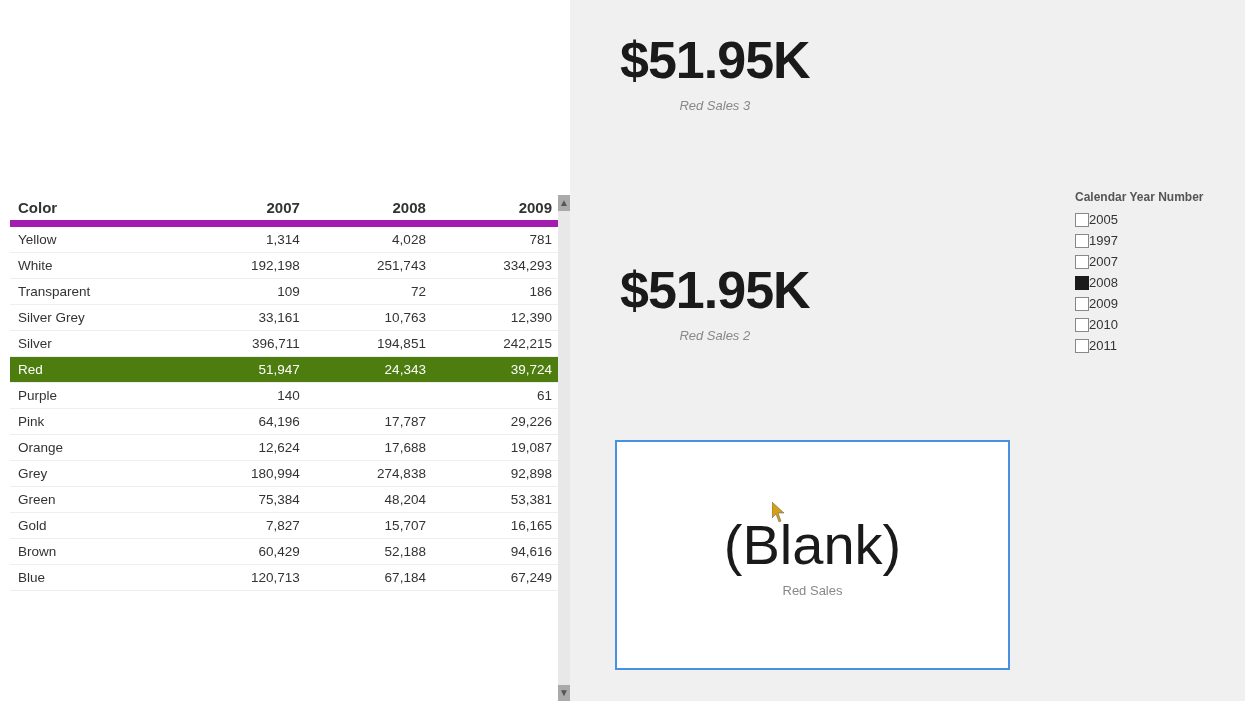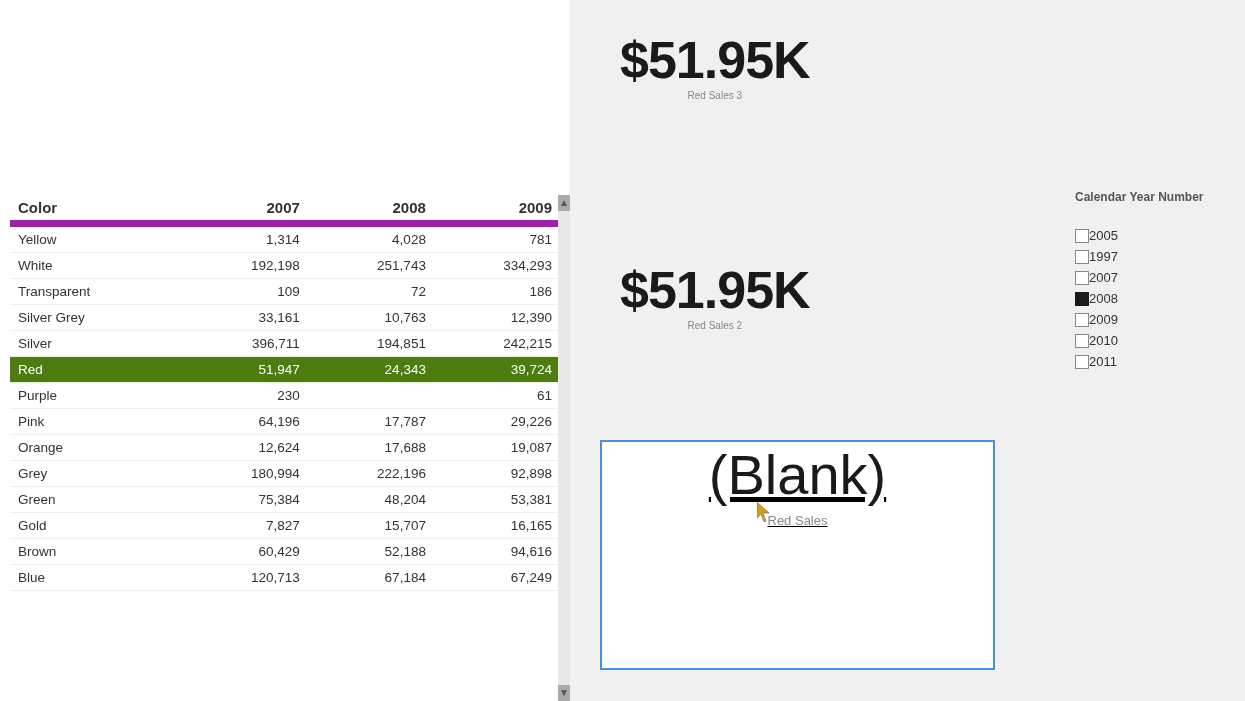--- a/index.html
+++ b/index.html
@@ -127,45 +127,46 @@
     }
 
     .kpi-value {
       font-size: 52px;
       font-weight: 700;
       color: #1a1a1a;
       letter-spacing: -1px;
     }
 
     .kpi-label {
-      font-size: 10px;
+      font-size: 13px;
       color: #888;
-      margin-top: 0;
+      margin-top: 8px;
+      font-style: italic;
     }
 
     .kpi-middle {
       position: absolute;
       top: 260px;
       left: 50px;
       text-align: center;
     }
 
     
     .blank-card {
       position: absolute;
       top: 440px;
-      left: 30px;
+      left: 45px;
       width: 395px;
       height: 230px;
       background: #fff;
       border: 2.5px solid #4a90e2;
       display: flex;
       flex-direction: column;
       align-items: center;
-      text-decoration: underline;
+      justify-content: center;
     }
 
     .blank-card-value {
       font-size: 56px;
       font-weight: 400;
       color: #1a1a1a;
     }
 
     .blank-card-label {
       font-size: 13px;
@@ -209,21 +210,21 @@
     .legend-panel {
       position: absolute;
       right: 10px;
       top: 190px;
       width: 160px;
     }
 
     .legend-title {
       font-size: 12px;
       color: #555;
-      margin-bottom: 24px;
+      margin-bottom: 8px;
       font-weight: 600;
     }
 
     .legend-item {
       display: flex;
       align-items: center;
       margin-bottom: 6px;
       font-size: 13px;
       color: #333;
     }
@@ -287,40 +288,40 @@
             <td>242,215</td>
           </tr>
           <tr class="highlighted">
             <td>Red</td>
             <td>51,947</td>
             <td>24,343</td>
             <td>39,724</td>
           </tr>
           <tr>
             <td>Purple</td>
-            <td>230</td>
+            <td>140</td>
             <td></td>
             <td>61</td>
           </tr>
           <tr>
             <td>Pink</td>
             <td>64,196</td>
             <td>17,787</td>
             <td>29,226</td>
           </tr>
           <tr>
             <td>Orange</td>
             <td>12,624</td>
             <td>17,688</td>
             <td>19,087</td>
           </tr>
           <tr>
             <td>Grey</td>
             <td>180,994</td>
-            <td>222,196</td>
+            <td>274,838</td>
             <td>92,898</td>
           </tr>
           <tr>
             <td>Green</td>
             <td>75,384</td>
             <td>48,204</td>
             <td>53,381</td>
           </tr>
           <tr>
             <td>Gold</td>

